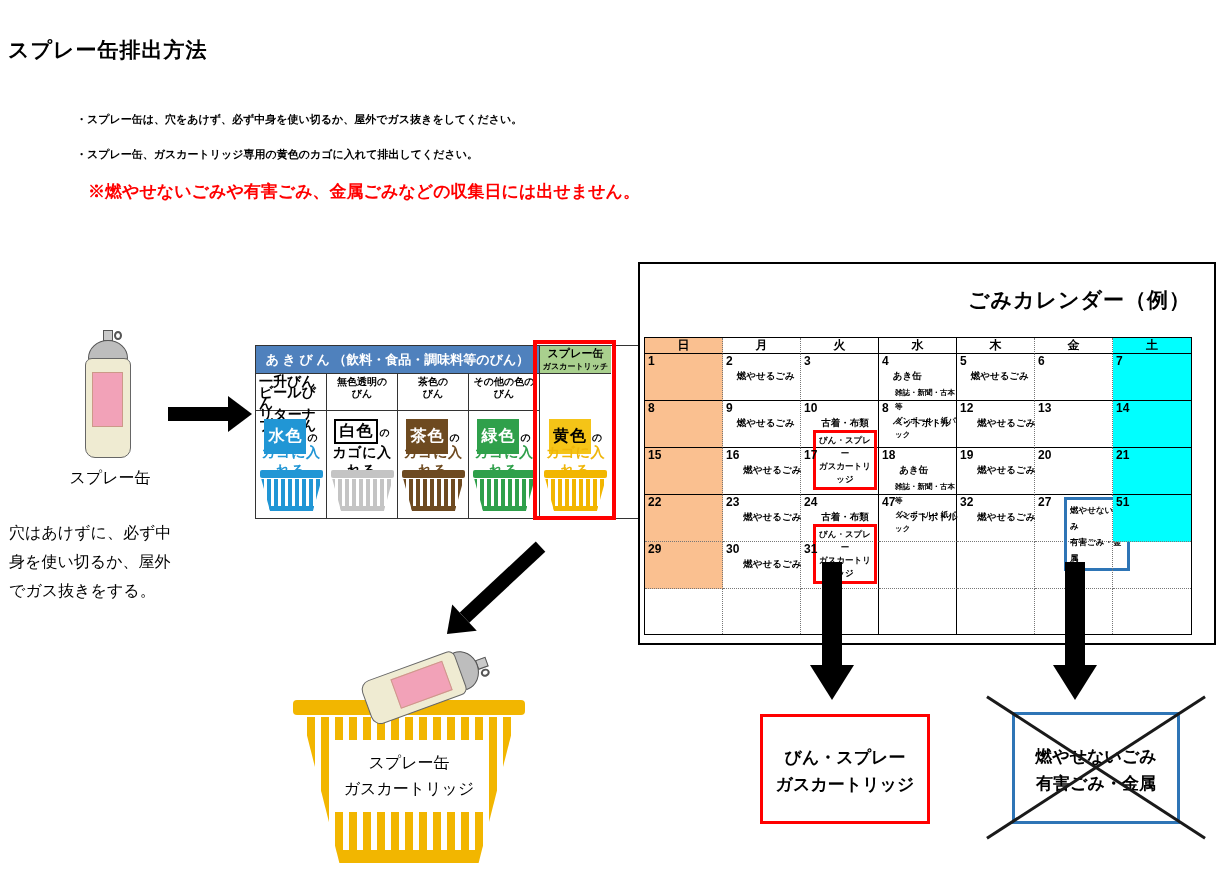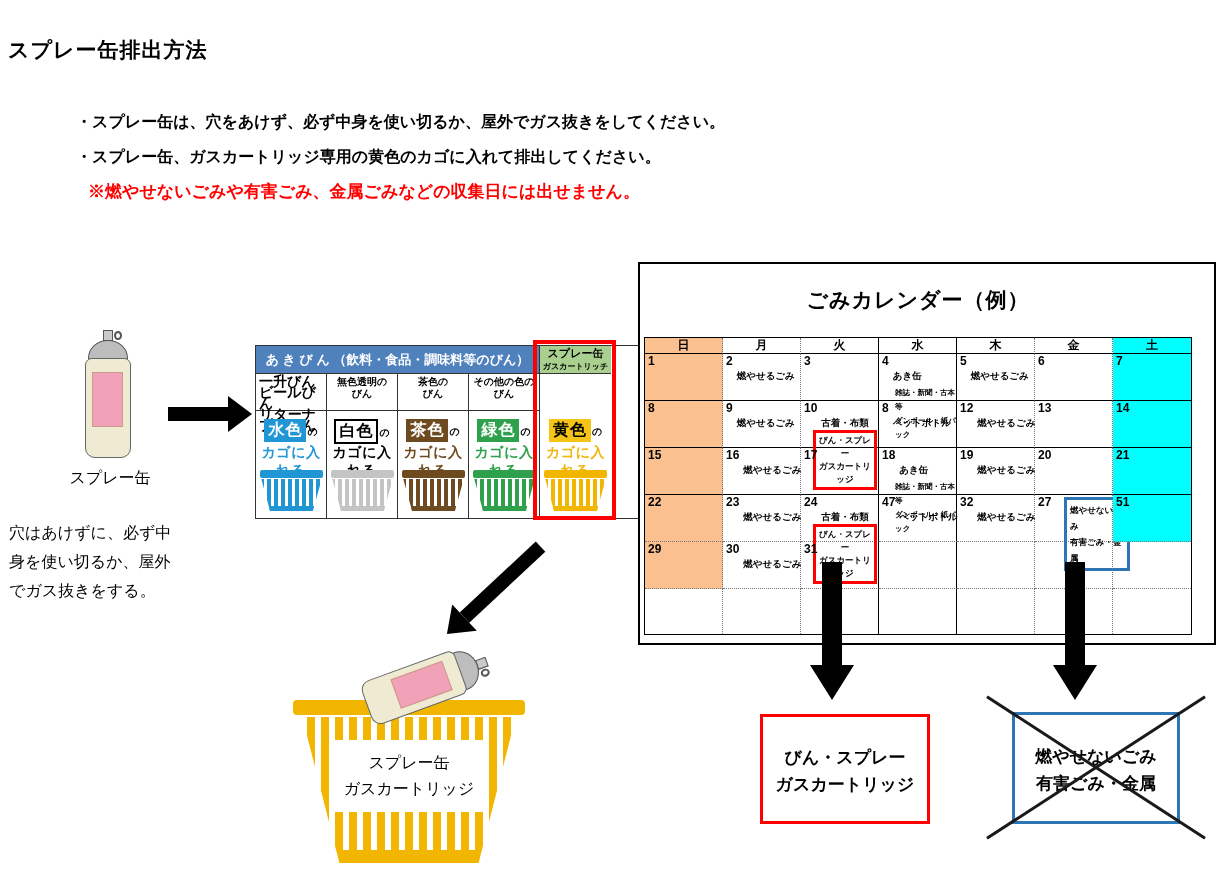--- a/index.html
+++ b/index.html
@@ -2,21 +2,21 @@
 <html><head>
 <meta charset="utf-8">
 <style>
   * { margin:0; padding:0; box-sizing:border-box; }
   html,body { background:#fff; }
   body { font-family:"Liberation Sans", sans-serif; color:#000; }
   #stage { position:relative; width:1225px; height:885px; background:#fff; overflow:hidden; }
 
   
   #page-title { position:absolute; left:8px; top:36px; font-size:21px; font-weight:bold; letter-spacing:1px; }
-  .bullet { position:absolute; left:76px; font-size:16px; font-weight:bold; white-space:nowrap; }
+  .bullet { position:absolute; left:76px; font-size:11px; font-weight:bold; white-space:nowrap; }
   #bullet1 { top:112px; }
   #bullet2 { top:147px; }
   #warning { position:absolute; left:88px; top:180px; font-size:17px; font-weight:bold; color:#FF0000; white-space:nowrap; }
 
   
   .spray-can { position:absolute; width:56px; height:132px; }
   .can-tip   { position:absolute; left:23px; top:0; width:10px; height:11px; background:#C9C9C9; border:1px solid #555; }
   .can-ring  { position:absolute; left:34px; top:1px; width:8px; height:9px; border:2px solid #555; border-radius:50%; background:#fff; }
   .can-cap   { position:absolute; left:8px; top:10px; width:40px; height:20px; background:#BDBDBD; border:1px solid #555; border-radius:50% 50% 8% 8% / 90% 90% 10% 10%; }
   .can-body  { position:absolute; left:5px; top:28px; width:46px; height:100px; background:#EFEBD2; border:1px solid #666; border-radius:7px 7px 10px 10px; }
@@ -45,21 +45,21 @@
   #bt-h-blue { width:284px; color:#fff; font-weight:bold; font-size:13px; text-align:center; line-height:27px; border-right:1px solid #333; white-space:nowrap; overflow:hidden; }
   #bt-h-green { width:71px; text-align:center; font-weight:bold; font-size:11px; line-height:13px; padding-top:1px; }
   #bt-h-green .sm { font-size:8px; font-weight:bold; }
   #bt-cols { display:flex; }
   .bt-col { width:71px; border-right:1px solid #333; border-top:1px solid #333; height:145px; position:relative; }
   .bt-col:last-child { border-right:none; }
   .bt-sub { height:37px; border-bottom:1px solid #333; font-size:10px; font-weight:bold; line-height:12px; text-align:center; white-space:pre-line; padding-top:2px; }
   .bt-col.c0 .bt-sub { font-size:14px; line-height:11px; text-align:left; padding-left:3px; }
   .bt-col.c4 .bt-sub { border-bottom:none; }
   .bt-colorline { text-align:center; margin-top:8px; height:24px; }
-  .bt-name { display:inline-block; font-size:16px; font-weight:bold; padding:1px 4px; letter-spacing:1px; }
+  .bt-name { display:inline-block; font-size:16px; font-weight:bold; padding:7px 4px; letter-spacing:1px; }
   .bt-col.c1 .bt-name { border:2px solid #000; padding:0 3px; }
   .bt-no { font-size:10px; font-weight:bold; margin-left:1px; }
   .bt-kago { text-align:center; font-size:14px; font-weight:bold; margin-top:1px; letter-spacing:0.5px; }
   
   .basket { position:absolute; left:4px; bottom:6px; width:63px; height:42px; }
   .basket .rim  { width:100%; height:8px; border-radius:2px; }
   .basket .bbody { position:relative; width:100%; height:32px; margin-top:1px; clip-path:polygon(2% 0,98% 0,84% 100%,16% 100%); }
   .basket .bbot { position:absolute; bottom:0; left:14%; width:72%; height:5px; }
 
   #red-frame-col { position:absolute; left:533px; top:340px; width:83px; height:180px; border:4px solid #FF0000; }
@@ -67,21 +67,21 @@
   
   #big-basket { position:absolute; left:293px; top:700px; width:232px; height:163px; }
   #big-basket .rim { width:100%; height:15px; border-radius:4px; }
   #big-basket .bbody { position:relative; width:100%; height:146px; margin-top:2px; clip-path:polygon(4% 0,96% 0,80% 100%,20% 100%); }
   #big-basket .bbot { position:absolute; bottom:0; left:21%; width:58%; height:13px; }
   #basket-label { position:absolute; left:331px; top:740px; width:156px; height:72px; background:#fff; text-align:center; font-size:16px; line-height:26px; padding-top:10px; z-index:3; }
   #tilted-can { left:397px; top:618px; transform:rotate(70deg); z-index:2; }
 
   
   #calendar-box { position:absolute; left:638px; top:262px; width:578px; height:383px; border:2px solid #000; background:#fff; }
-  #calendar-title { position:absolute; left:5px; top:22px; width:546px; text-align:center; font-size:21px; font-weight:bold; letter-spacing:1px; }
+  #calendar-title { position:absolute; left:5px; top:22px; width:546px; text-align:right; font-size:21px; font-weight:bold; letter-spacing:1px; }
   #calendar-grid { position:absolute; left:4px; top:73px; display:grid; grid-template-columns:repeat(7,78px); grid-template-rows:16px 47px 47px 47px 47px 47px 45px; border:1.5px solid #000; background:#fff; }
   .cal-head { border-right:1px dotted #777; border-bottom:1px solid #000; font-size:12px; font-weight:bold; text-align:center; line-height:14px; }
   .cal-cell { position:relative; border-right:1px dotted #777; border-bottom:1px solid #000; overflow:visible; }
   .cal-head:nth-child(7n), .cal-cell.c6 { border-right:none; }
   .cal-head.c2, .cal-head.c3, .cal-cell.c2, .cal-cell.c3 { border-right:1px dotted #777; border-right-style:solid; border-right-color:#000; }
   .cal-cell.r3, .cal-cell.r4 { border-bottom:1px dotted #777; }
   .cal-cell.r5 { border-bottom:none; }
   .cal-top { display:flex; align-items:flex-start; padding:1px 0 0 3px; }
   .cal-day { font-size:12px; font-weight:bold; line-height:13px; }
   .cal-event { font-size:9.5px; font-weight:bold; margin-left:4px; line-height:12px; padding-top:15px; white-space:nowrap; }

